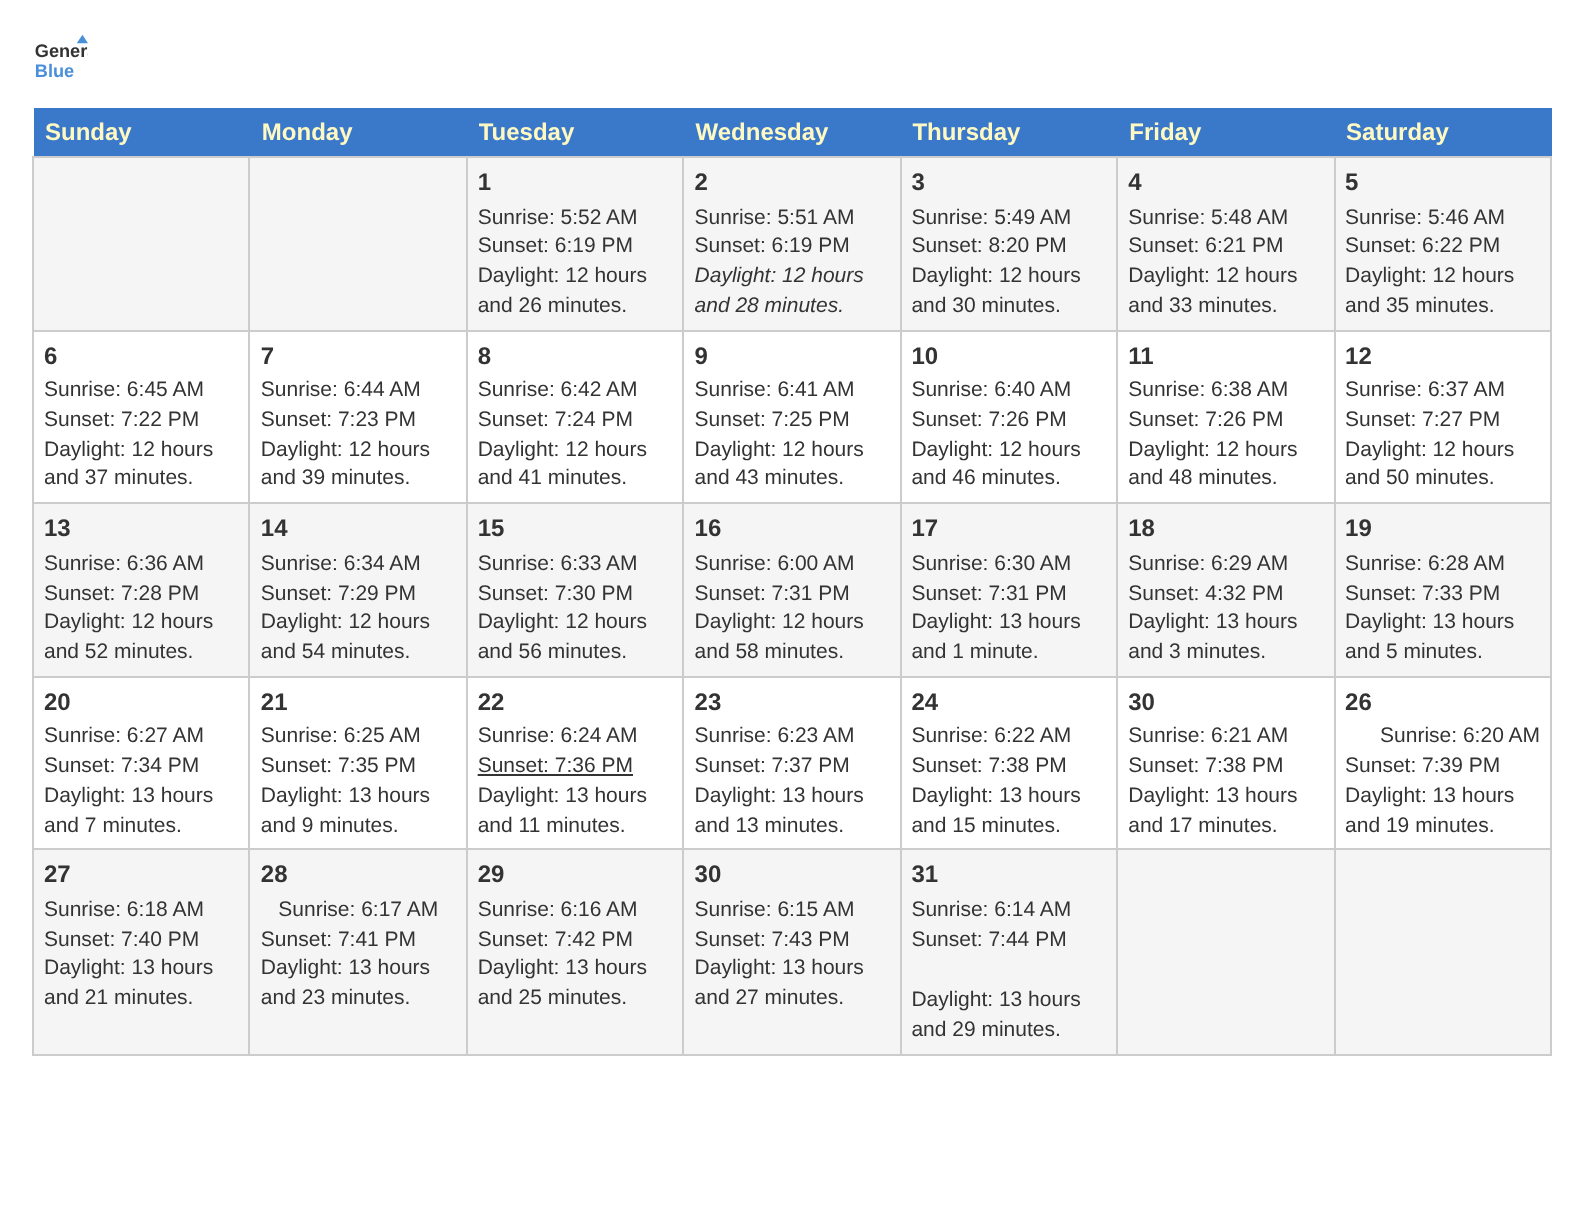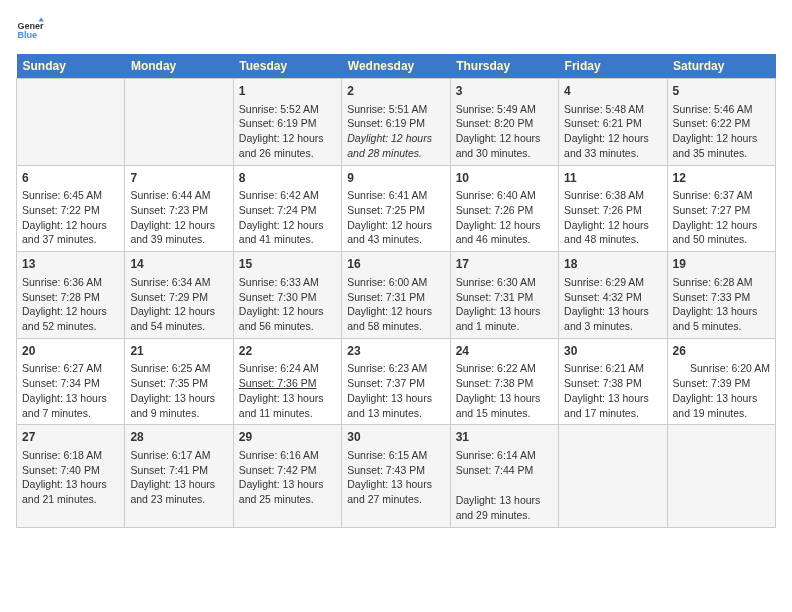--- a/index.html
+++ b/index.html
@@ -277,21 +277,21 @@
       </tr>
       <tr>
         <td>
           <span class="day-number">27</span>
           <span style="display: block;">Sunrise: 6:18 AM</span>
           <span style="display: block;">Sunset: 7:40 PM</span>
           <span style="display: block;">Daylight: 13 hours and 21 minutes.</span>
         </td>
         <td>
           <span class="day-number">28</span>
-          <span style="display: block;">Sunrise: 6:17 AM</span>
+          <span style="display: block; text-align: center;">Sunrise: 6:17 AM</span>
           <span style="display: block;">Sunset: 7:41 PM</span>
           <span style="display: block;">Daylight: 13 hours and 23 minutes.</span>
         </td>
         <td>
           <span class="day-number">29</span>
           <span style="display: block;">Sunrise: 6:16 AM</span>
           <span style="display: block;">Sunset: 7:42 PM</span>
           <span style="display: block;">Daylight: 13 hours and 25 minutes.</span>
         </td>
         <td>

